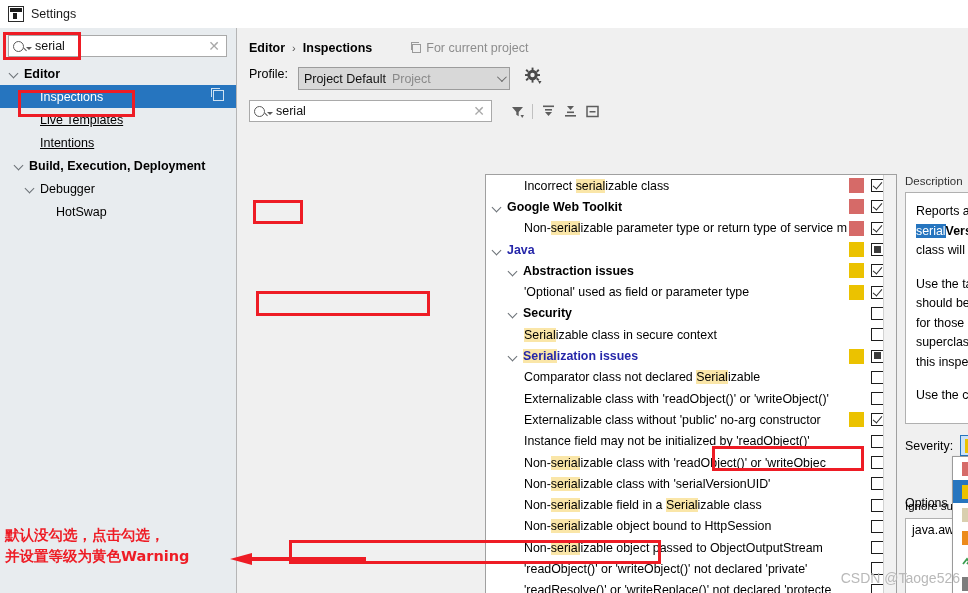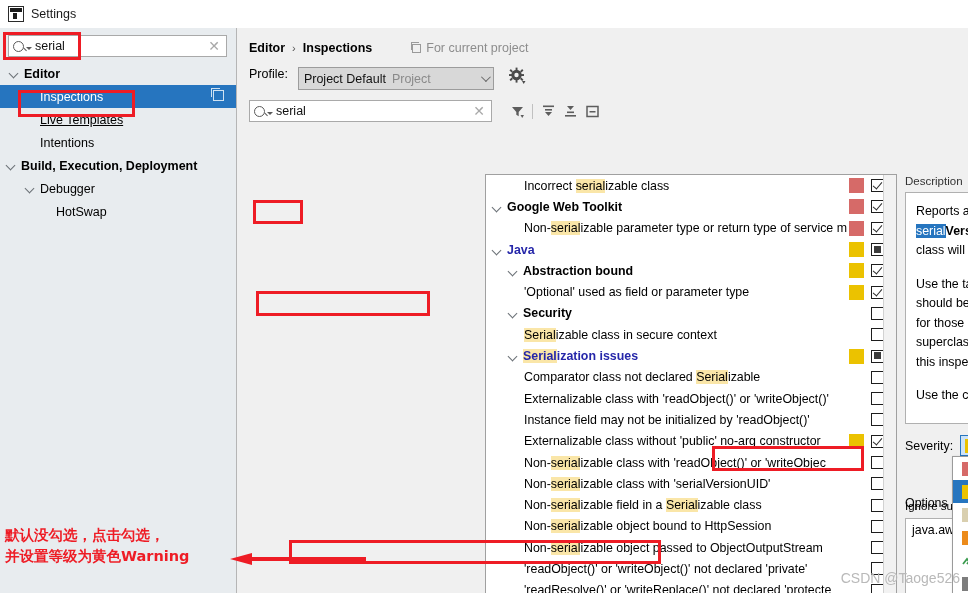--- a/index.html
+++ b/index.html
@@ -111,21 +111,21 @@
   .mini-copy {
     width:9px;height:9px;border:1.2px solid #9a9a9a; position:relative; margin-right:5px;
   }
   .mini-copy:before{
     content:"";position:absolute;left:-2.5px;top:-2.5px;width:7px;height:7px;
     border-left:1.2px solid #9a9a9a;border-top:1.2px solid #9a9a9a;
   }
   #profile-row { display:flex; align-items:flex-start; padding:12px 0 0 12px; }
   #profile-label { font-size:12.5px; margin-right:10px; }
   #profile-combo {
-    width:196px; height:23px; background:#d8d8d8; border:1px solid #9c9c9c;
+    width:212px; height:23px; background:#d8d8d8; border:1px solid #9c9c9c;
     display:flex; align-items:center; padding:0 5px; font-size:12.5px;
   }
   #profile-combo .pc-name { color:#111; }
   #profile-combo .pc-sub { color:#8a8a8a; margin-left:6px; }
   .dncaret {
     margin-left:auto; width:7px;height:7px;
     border-right:1.5px solid #6a6a6a;border-bottom:1.5px solid #6a6a6a;
     transform:rotate(45deg) translateY(-2px);
   }
   #gear-btn { margin-left:14px; width:18px;height:18px; position:relative; }
@@ -253,25 +253,25 @@
         </div>
         <div class="tree-node sel" style="padding-left: 24px;">
           <span style="width: 16px; flex: 0 0 auto;"></span>
           <span class="tnlabel">Inspections</span>
           <span class="copy-ic"></span>
         </div>
         <div class="tree-node" style="padding-left: 24px; text-decoration: underline;">
           <span style="width: 16px; flex: 0 0 auto;"></span>
           <span class="tnlabel">Live Templates</span>
         </div>
-        <div class="tree-node" style="padding-left: 24px;">
+        <div class="tree-node" style="padding-left: 24px; text-decoration: underline;">
           <span style="width: 16px; flex: 0 0 auto;"></span>
           <span class="tnlabel">Intentions</span>
         </div>
-        <div class="tree-node" style="padding-left: 5px;">
+        <div class="tree-node" style="padding-left: 13px;">
           <span class="chev"></span>
           <span class="tnlabel bold">Build, Execution, Deployment</span>
         </div>
         <div class="tree-node" style="padding-left: 24px;">
           <span class="chev"></span>
           <span class="tnlabel">Debugger</span>
         </div>
         <div class="tree-node" style="padding-left: 40px; align-items: center;">
           <span style="width: 16px; flex: 0 0 auto;"></span>
           <span class="tnlabel">HotSwap</span>
@@ -384,21 +384,21 @@
           <div class="row">
             <span style="width: 6px; flex: 0 0 auto;"></span>
             <span class="rchev"></span>
             <span class="rlabel grp blu">Java</span>
             <span class="sw yel"></span>
             <span class="cb partial"></span>
           </div>
           <div class="row">
             <span style="width: 22px; flex: 0 0 auto;"></span>
             <span class="rchev"></span>
-            <span class="rlabel grp">Abstraction bound</span>
+            <span class="rlabel grp">Abstraction issues</span>
             <span class="sw yel"></span>
             <span class="cb checked"></span>
           </div>
           <div class="row">
             <span style="width: 38px; flex: 0 0 auto;"></span>
             <span class="rlabel">'Optional' used as field or parameter type</span>
             <span class="sw yel"></span>
             <span class="cb checked"></span>
           </div>
           <div class="row">
@@ -428,29 +428,29 @@
             <span class="cb "></span>
           </div>
           <div class="row">
             <span style="width: 38px; flex: 0 0 auto;"></span>
             <span class="rlabel">Externalizable class with 'readObject()' or 'writeObject()'</span>
             <span class="sw none"></span>
             <span class="cb "></span>
           </div>
           <div class="row">
             <span style="width: 38px; flex: 0 0 auto;"></span>
-            <span class="rlabel">Instance field may not be initialized by 'readObject()'</span>
-            <span class="sw none"></span>
-            <span class="cb "></span>
-          </div>
-          <div class="row">
-            <span style="width: 38px; flex: 0 0 auto;"></span>
             <span class="rlabel">Externalizable class without 'public' no-arg constructor</span>
             <span class="sw yel"></span>
             <span class="cb checked"></span>
+          </div>
+          <div class="row">
+            <span style="width: 38px; flex: 0 0 auto;"></span>
+            <span class="rlabel">Instance field may not be initialized by 'readObject()'</span>
+            <span class="sw none"></span>
+            <span class="cb "></span>
           </div>
           <div class="row">
             <span style="width: 38px; flex: 0 0 auto;"></span>
             <span class="rlabel">Non-<span class="hl">serial</span>izable class with 'readObject()' or 'writeObjec</span>
             <span class="sw none"></span>
             <span class="cb "></span>
           </div>
           <div class="row">
             <span style="width: 38px; flex: 0 0 auto;"></span>
             <span class="rlabel">Non-<span class="hl">serial</span>izable class with 'serialVersionUID'</span>

